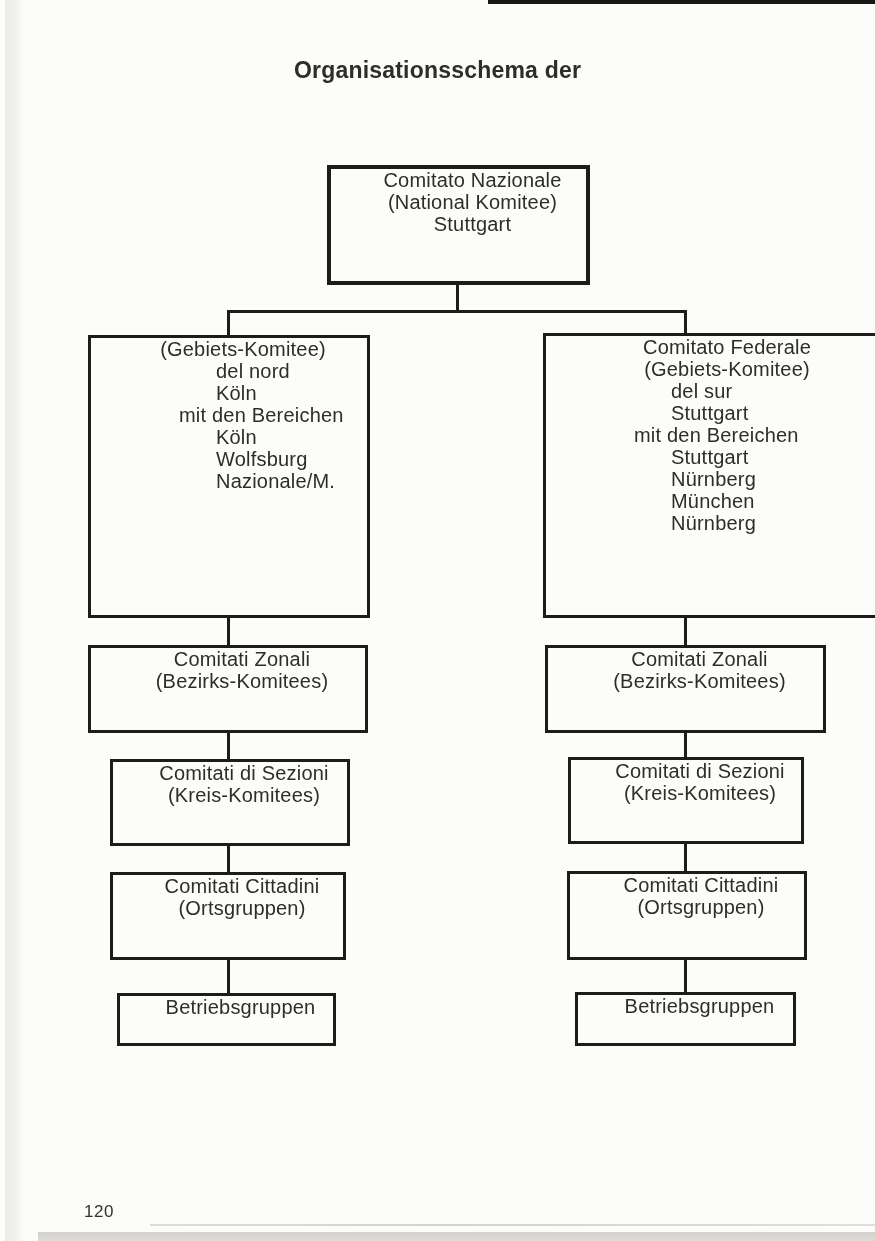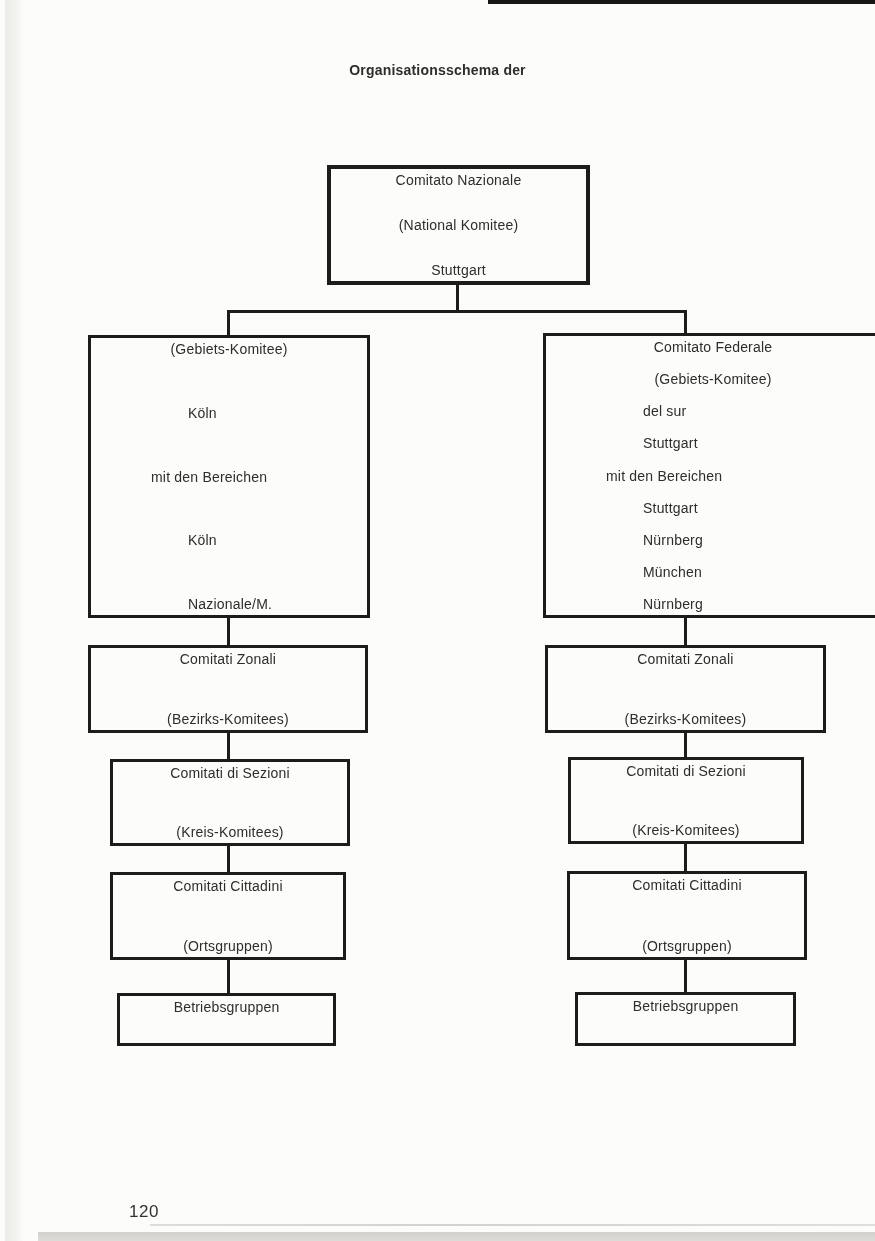--- a/index.html
+++ b/index.html
@@ -29,48 +29,49 @@
     opacity:.8;
   }
   .bottom-bar{
     position:absolute;left:38px;top:1232px;width:837px;height:9px;
     background:linear-gradient(180deg,#d2d1cd,#dddcd8);
   }
   
   .title{
     position:absolute;left:0;top:60px;width:875px;
     text-align:center;
-    font-size:14px;font-weight:bold;line-height:21px;
+    font-size:23px;font-weight:bold;line-height:21px;
     color:var(--text,#262522);
     letter-spacing:.2px;
   }
   
   .node{
     position:absolute;
     border:3px solid var(--ink,#1d1c1a);
     box-sizing:border-box;
-    display:flex;flex-direction:column;justify-content:space-between;
+    display:flex;flex-direction:column;justify-content:flex-start;
     text-align:center;
-    font-size:14px;line-height:22px;
+    font-size:20px;line-height:22px;
     color:var(--text,#2e2d2a);
     letter-spacing:.2px;
     background:transparent;
+    padding-left:28px;
   }
   .node--top{border-width:4px;}
   .fed-line{text-align:left;padding-left:97px;}
   .fed-line--mid{padding-left:60px;}
   .fed-line--center{text-align:center;padding-left:0;}
   
   .vline,.hline{position:absolute;background:var(--ink,#1d1c1a);}
   .vline{width:3px;}
   .hline{height:3px;}
   
   .pagenum{
     position:absolute;left:84px;top:1202px;
-    font-size:17px;color:#33322f;letter-spacing:.5px;margin-left:45px;
+    font-size:17px;color:#33322f;letter-spacing:.5px;
   }
 </style>
 </head>
 <body>
 
 <div class="page">
 
   <div class="edge-left"></div>
   <div class="top-bar"></div>
 
@@ -84,23 +85,25 @@
     <div>Stuttgart</div>
   </div>
 
   <div class="vline" style="left:456px;top:285px;height:28px;"></div>
   <div class="hline" style="left:227px;top:310px;width:460px;"></div>
   <div class="vline" style="left:227px;top:310px;height:27px;"></div>
   <div class="vline" style="left:684px;top:310px;height:25px;"></div>
 
   <div class="node" style="left:88px;top:335px;width:282px;height:283px;">
     <div class="fed-line fed-line--center">(Gebiets-Komitee)</div>
+    <div class="fed-line">del nord</div>
     <div class="fed-line">Köln</div>
     <div class="fed-line fed-line--mid">mit den Bereichen</div>
     <div class="fed-line">Köln</div>
+    <div class="fed-line">Wolfsburg</div>
     <div class="fed-line">Nazionale/M.</div>
   </div>
 
   <div class="node" style="left:543px;top:333px;width:340px;height:285px;">
     <div class="fed-line fed-line--center">Comitato Federale</div>
     <div class="fed-line fed-line--center">(Gebiets-Komitee)</div>
     <div class="fed-line">del sur</div>
     <div class="fed-line">Stuttgart</div>
     <div class="fed-line fed-line--mid">mit den Bereichen</div>
     <div class="fed-line">Stuttgart</div>

